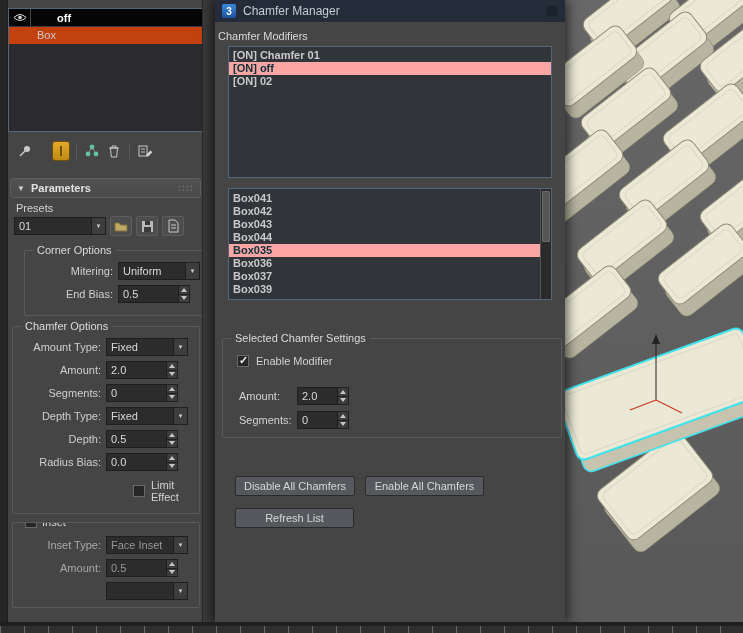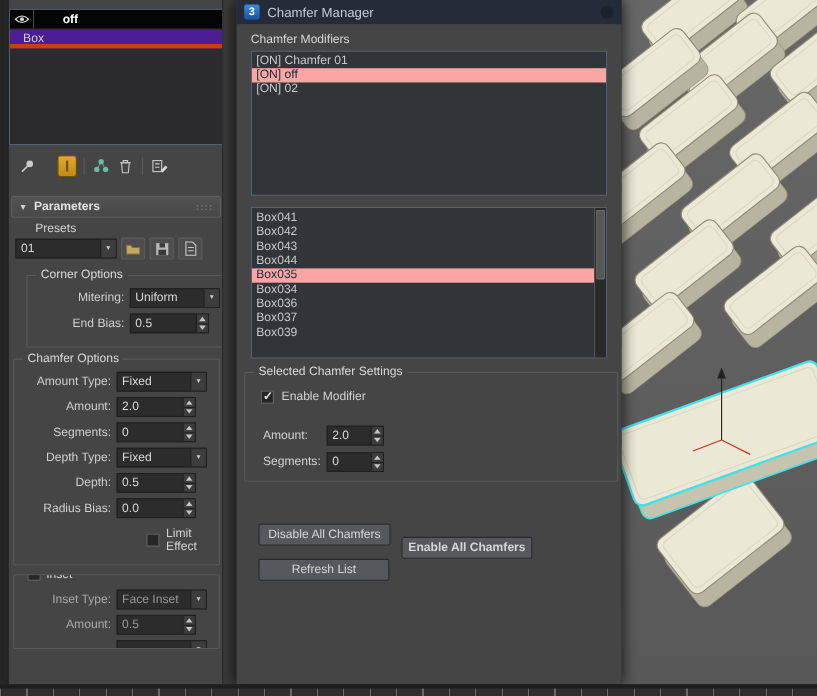--- a/index.html
+++ b/index.html
@@ -14,34 +14,34 @@
   
   #left-rail{position:absolute;left:0;top:0;width:8px;height:622px;background:#262626;border-right:1px solid #1d1d1d;}
 
   
   #panel{position:absolute;left:8px;top:0;width:195px;height:622px;background:#454545;
     overflow:hidden;border-right:1px solid #2a2a2a;}
   .stackbox{position:absolute;left:0;top:8px;width:195px;height:124px;border:1px solid #56677a;background:#2a2a2f;}
   .stack-header{display:flex;height:18px;background:#050505;border-bottom:1px solid #3c3c3c;align-items:center;}
   .eye-cell{width:22px;height:100%;border-right:1px solid #454545;display:flex;align-items:center;justify-content:center;}
   .stack-header .name{font-weight:bold;color:#ffffff;padding-left:26px;}
-  .stack-item{height:17px;line-height:17px;padding-left:12px;background:#4c1d95;color:#cccccc;border-bottom:4px solid #c2410c;}
+  .stack-item{height:17px;line-height:17px;padding-left:28px;background:#c2410c;color:#cccccc;border-bottom:4px solid #c2410c;}
 
   .mod-toolbar{position:absolute;left:0;top:138px;width:195px;height:26px;display:flex;align-items:center;}
   .tb-icon{width:22px;height:22px;display:flex;align-items:center;justify-content:center;}
   .tb-sep{width:1px;height:16px;background:#5a5a5a;margin:0 4px;}
   .tb-yellow{width:18px;height:20px;background:linear-gradient(#e2aa2c,#c08a14);border:1px solid #6e5208;
     border-radius:3px;display:flex;align-items:center;justify-content:center;}
 
   .rollout{position:absolute;left:2px;top:178px;width:191px;height:20px;background:linear-gradient(#525252,#494949);
     border:1px solid #5e5e5e;border-radius:3px;display:flex;align-items:center;font-weight:bold;color:#e2e2e2;}
   .rollout .arr{margin:0 6px;font-size:8px;color:#cfcfcf;}
   .rollout .grip{margin-left:auto;margin-right:6px;color:#777;font-size:9px;letter-spacing:1px;}
 
-  .presets-label{position:absolute;left:8px;top:202px;margin-left:16px;}
+  .presets-label{position:absolute;left:8px;top:202px;}
   .preset-row{position:absolute;left:6px;top:216px;display:flex;gap:4px;align-items:center;}
   .icon-btn{width:22px;height:20px;background:#4d4d4d;border:1px solid #5d5d5d;border-radius:2px;
     display:flex;align-items:center;justify-content:center;}
 
   
   .dropdown,.spinner{display:flex;align-items:center;background:#2c2c2c;border:1px solid #1f1f1f;height:18px;color:#dadada;}
   .dropdown .val,.spinner .val{flex:1;padding:0 4px;overflow:hidden;white-space:nowrap;}
   .dropdown .arrow{width:14px;height:100%;background:#3d3d3d;border-left:1px solid #1f1f1f;
     display:flex;align-items:center;justify-content:center;font-size:6px;color:#cccccc;}
   .spinner .arrows{width:11px;height:100%;display:flex;flex-direction:column;border-left:1px solid #1f1f1f;}
@@ -66,21 +66,21 @@
   
   #dialog{position:absolute;left:215px;top:0;width:350px;height:622px;background:#454545;
     box-shadow:-4px 0 10px rgba(0,0,0,.45), 4px 0 10px rgba(0,0,0,.45);}
   .titlebar{height:22px;background:#232c38;display:flex;align-items:center;padding:0 7px;}
   .app-icon{width:14px;height:14px;background:linear-gradient(#3b8ae0,#1c4f9c);border-radius:2px;color:#fff;
     font-size:10px;font-weight:bold;display:flex;align-items:center;justify-content:center;margin-right:7px;}
   .titlebar .title{color:#c6ccd5;font-size:12px;}
   .winclose{margin-left:auto;width:12px;height:12px;border-radius:50%;background:#1a222d;}
   .dlabel{position:absolute;color:#d8d8d8;}
   .listbox{position:absolute;background:#313439;border:1px solid #56677a;overflow:hidden;}
-  .li{height:13px;line-height:13px;padding:0 4px;color:#c9c9c9;white-space:nowrap;font-size:11px;}
+  .li{height:13px;line-height:13px;padding:0 4px;color:#c9c9c9;white-space:nowrap;font-size:11px;font-weight:bold;}
   .listbox.has-scroll .li{margin-right:11px;}
   .li.sel{background:#fca5a5;color:#0d2f3a;}
   .scroll{position:absolute;right:0;top:0;height:100%;width:11px;background:#2a2a2a;border-left:1px solid #555;}
   .scroll .thumb{position:absolute;left:1px;right:1px;top:2px;height:46%;background:#565656;border:1px solid #6a6a6a;border-radius:1px;}
   .btn{position:absolute;background:#55595d;border:1px solid #2a2a2a;border-radius:2px;color:#d6d6d6;
     display:flex;align-items:center;justify-content:center;height:20px;}
   .setrow{position:absolute;display:flex;align-items:center;}
 
   
   #timeline{position:absolute;left:0;top:622px;width:743px;height:11px;background:#1f1f1f;}
@@ -409,21 +409,21 @@
             </span>
           </div>
         </div>
       </div>
     <div class="prow" style="margin-left:120px;margin-top:8px;">
       <span class="checkbox"></span>
       <span style="margin-left:6px;">Limit Effect</span>
     </div>
   </div>
 
-  <div class="group rows" style="left:4px;top:522px;width:188px;height:68px;overflow:hidden;">
+  <div class="group rows" style="left:4px;top:522px;width:188px;height:86px;overflow:hidden;">
     <span class="gtitle" style="display:flex;align-items:center;gap:5px;">
       <span class="checkbox"></span>
       <span>Inset</span>
     </span>
     <div style="padding-top:8px;">
         <div class="prow dis">
           <span class="plabel">Inset Type:</span>
           <div class="dropdown ctl">
             <span class="val">Face Inset</span>
             <span class="arrow">▼</span>
@@ -452,38 +452,37 @@
 </div>
 
 <div id="dialog">
 
   <div class="titlebar">
     <span class="app-icon">3</span>
     <span class="title">Chamfer Manager</span>
     <span class="winclose"></span>
   </div>
 
-  <div class="dlabel" style="left:13px;top:30px;">Chamfer Modifiers</div>
+  <div class="dlabel" style="left:3px;top:30px;">Chamfer Modifiers</div>
 
   <div class="listbox" style="left:13px;top:46px;width:324px;height:132px;padding-top:2px;">
       <div class="li">[ON] Chamfer 01</div>
       <div class="li sel">[ON] off</div>
       <div class="li">[ON] 02</div>
     </div>
 
-  <div class="listbox has-scroll" style="left:13px;top:188px;width:324px;height:138px;padding-top:3px;">
+  <div class="listbox has-scroll" style="left:13px;top:188px;width:324px;height:112px;padding-top:3px;">
     <div class="scroll">
       <div class="thumb"></div>
     </div>
   <div class="li">Box041</div>
       <div class="li">Box042</div>
       <div class="li">Box043</div>
       <div class="li">Box044</div>
       <div class="li sel">Box035</div>
-      <div class="li">Box034</div>
       <div class="li">Box036</div>
       <div class="li">Box037</div>
       <div class="li">Box039</div>
     </div>
 
   <div class="group" style="left:7px;top:338px;width:340px;height:100px;">
     <span class="gtitle">Selected Chamfer Settings</span>
     <div class="setrow" style="left:14px;top:16px;">
       <span class="checkbox checked"></span>
       <span style="margin-left:7px;text-align:right;">Enable Modifier</span>
@@ -504,20 +503,20 @@
         <span class="val">0</span>
         <span class="arrows">
             <i class="up"></i>
             <i class="dn"></i>
           </span>
       </div>
     </div>
   </div>
 
   <div class="btn" style="left:20px;top:476px;width:120px;">Disable All Chamfers</div>
-  <div class="btn" style="left:150px;top:488px;width:119px;font-weight:bold;">Enable All Chamfers</div>
+  <div class="btn" style="left:150px;top:476px;width:119px;">Enable All Chamfers</div>
   <div class="btn" style="left:20px;top:508px;width:119px;">Refresh List</div>
 
 </div>
 
 <div id="timeline">
   <div class="ticks"></div>
 </div>
 
 </body></html>

